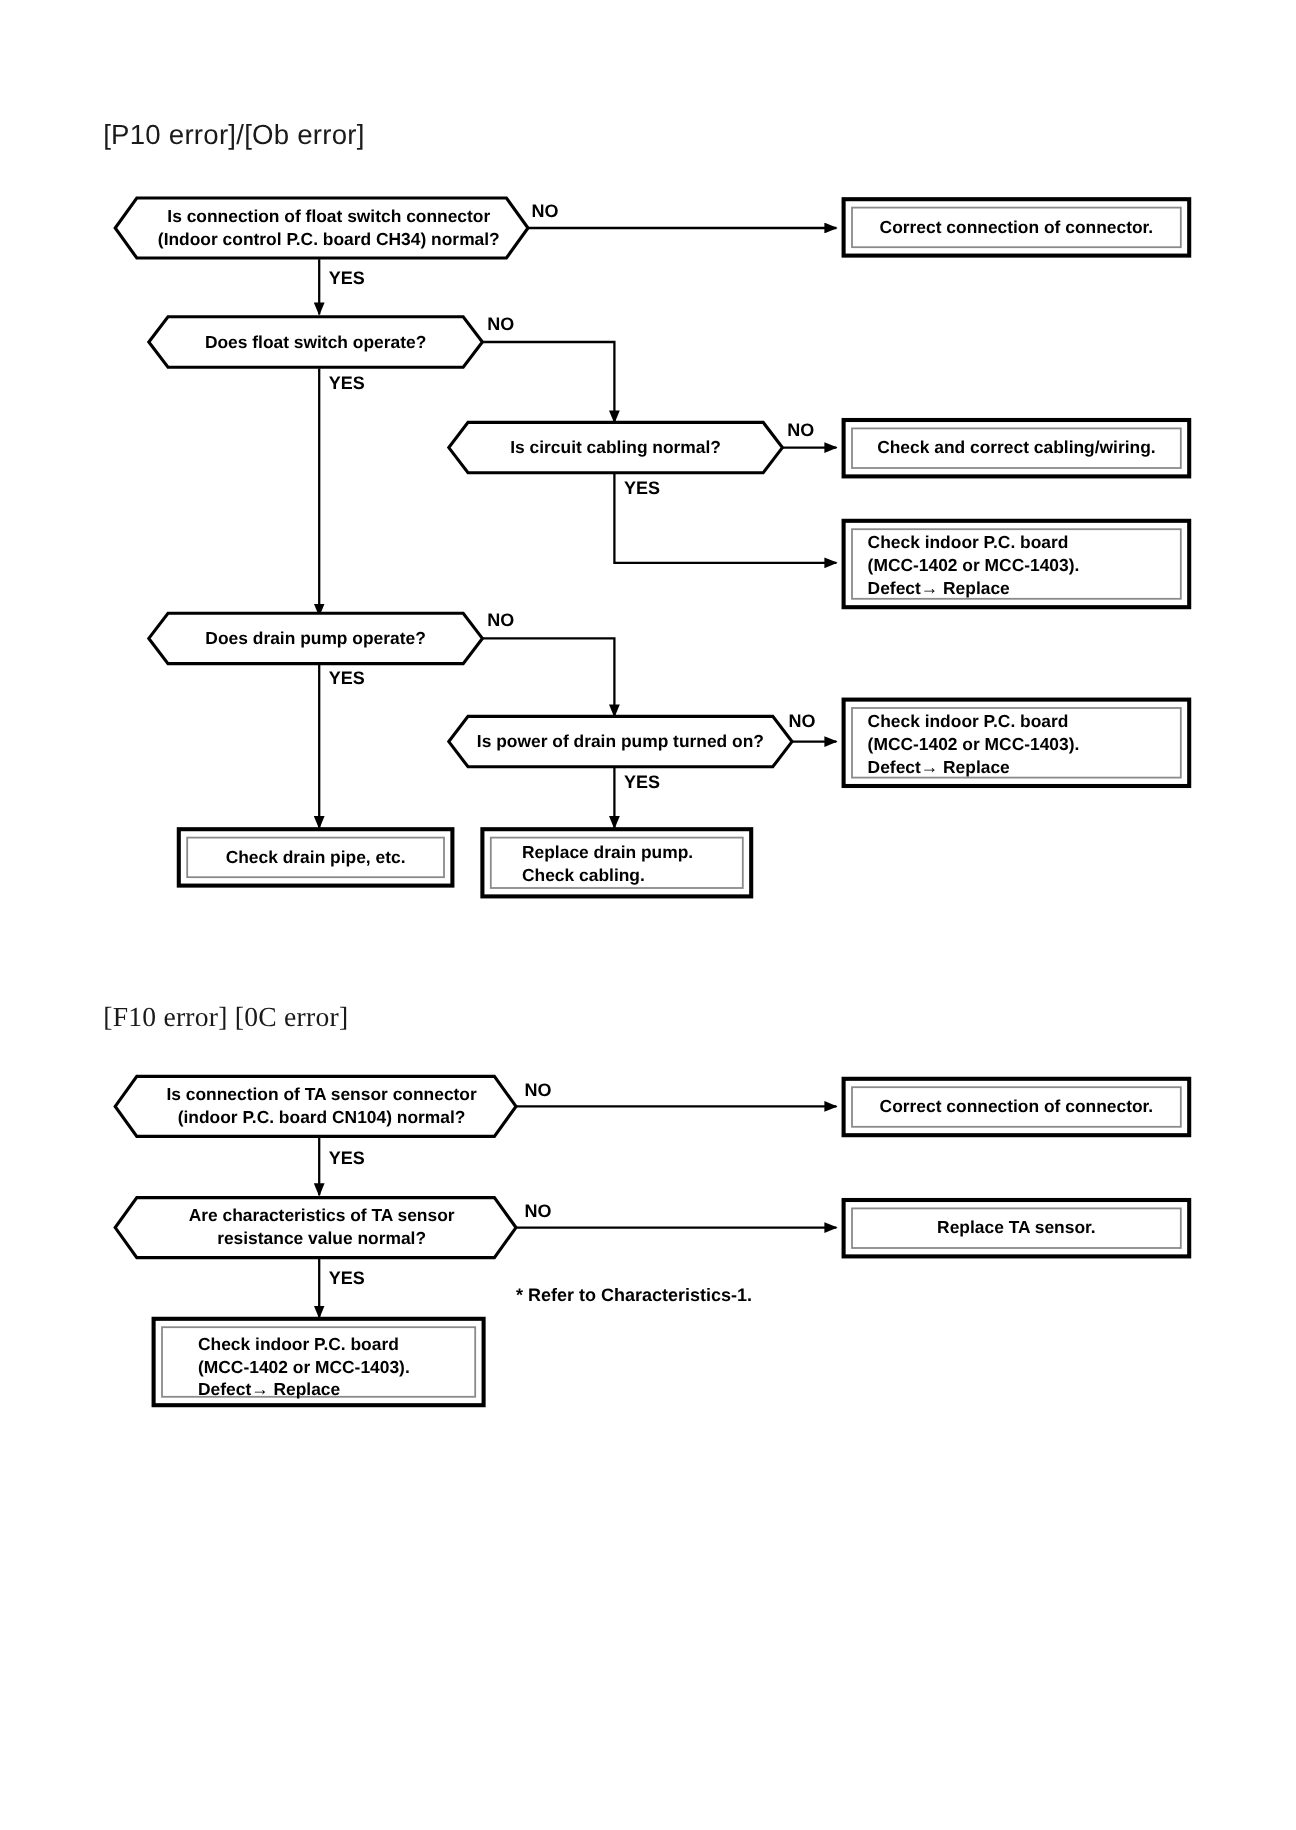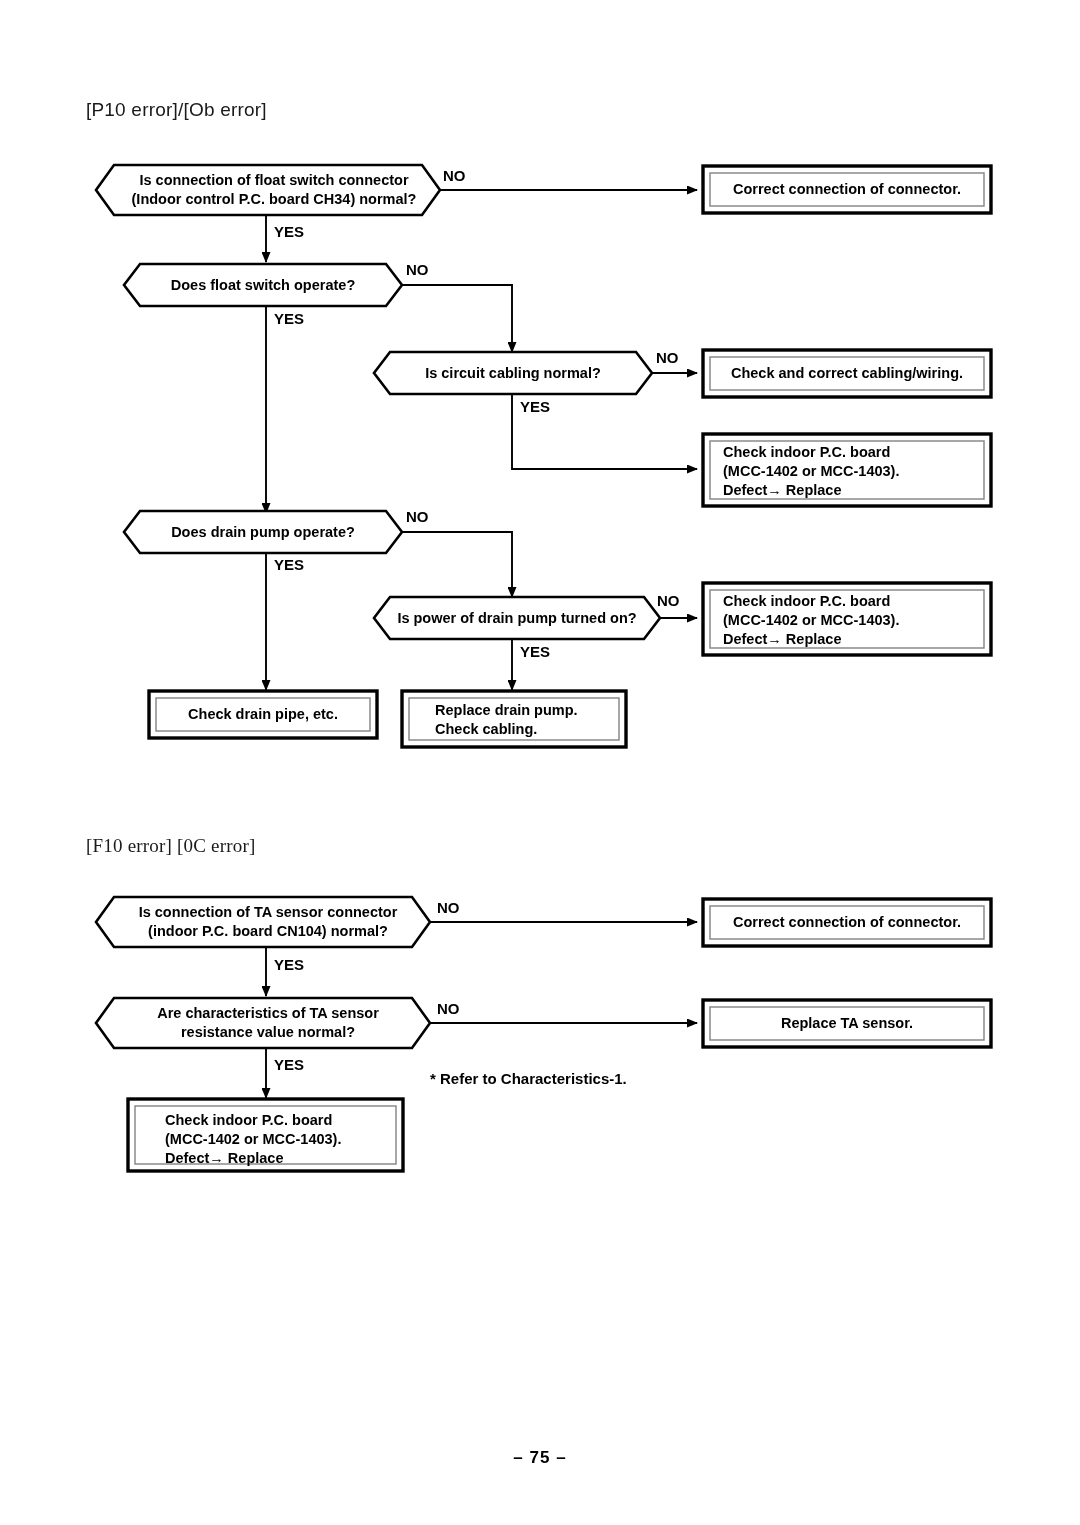--- a/index.html
+++ b/index.html
@@ -15,21 +15,21 @@
     color: #000000;
     overflow: hidden;
   }
   .page {
     position: relative;
     width: 1080px;
     height: 1525px;
   }
   .section-title {
     position: absolute;
-    font-size: 19px;
+    font-size: 23px;
     font-weight: 400;
     letter-spacing: 0.2px;
     white-space: nowrap;
     color: #1a1a1a;
   }
   #title-p10 { left: 86px; top: 99px; }
   #title-f10 { left: 86px; top: 835px; font-family: Liberation Serif, serif; }
 
   .flow-svg {
     position: absolute;
@@ -256,15 +256,14 @@
       <rect class="box-outer" x="128" y="1099" width="275" height="72"></rect>
       <rect class="box-inner" x="135" y="1106" width="261" height="58"></rect>
       <text class="node-text node-text-l" x="165" y="1121">Check indoor P.C. board</text>
       <text class="node-text node-text-l" x="165" y="1140">(MCC-1402 or MCC-1403).</text>
       <text class="node-text node-text-l" x="165" y="1159">Defect→ Replace</text>
     </g>
 
     <text class="note-text" x="430" y="1080">* Refer to Characteristics-1.</text>
   </svg>
 
-  <div class="page-number">– 75 –</div>
 
 </div>
 
 </body></html>

